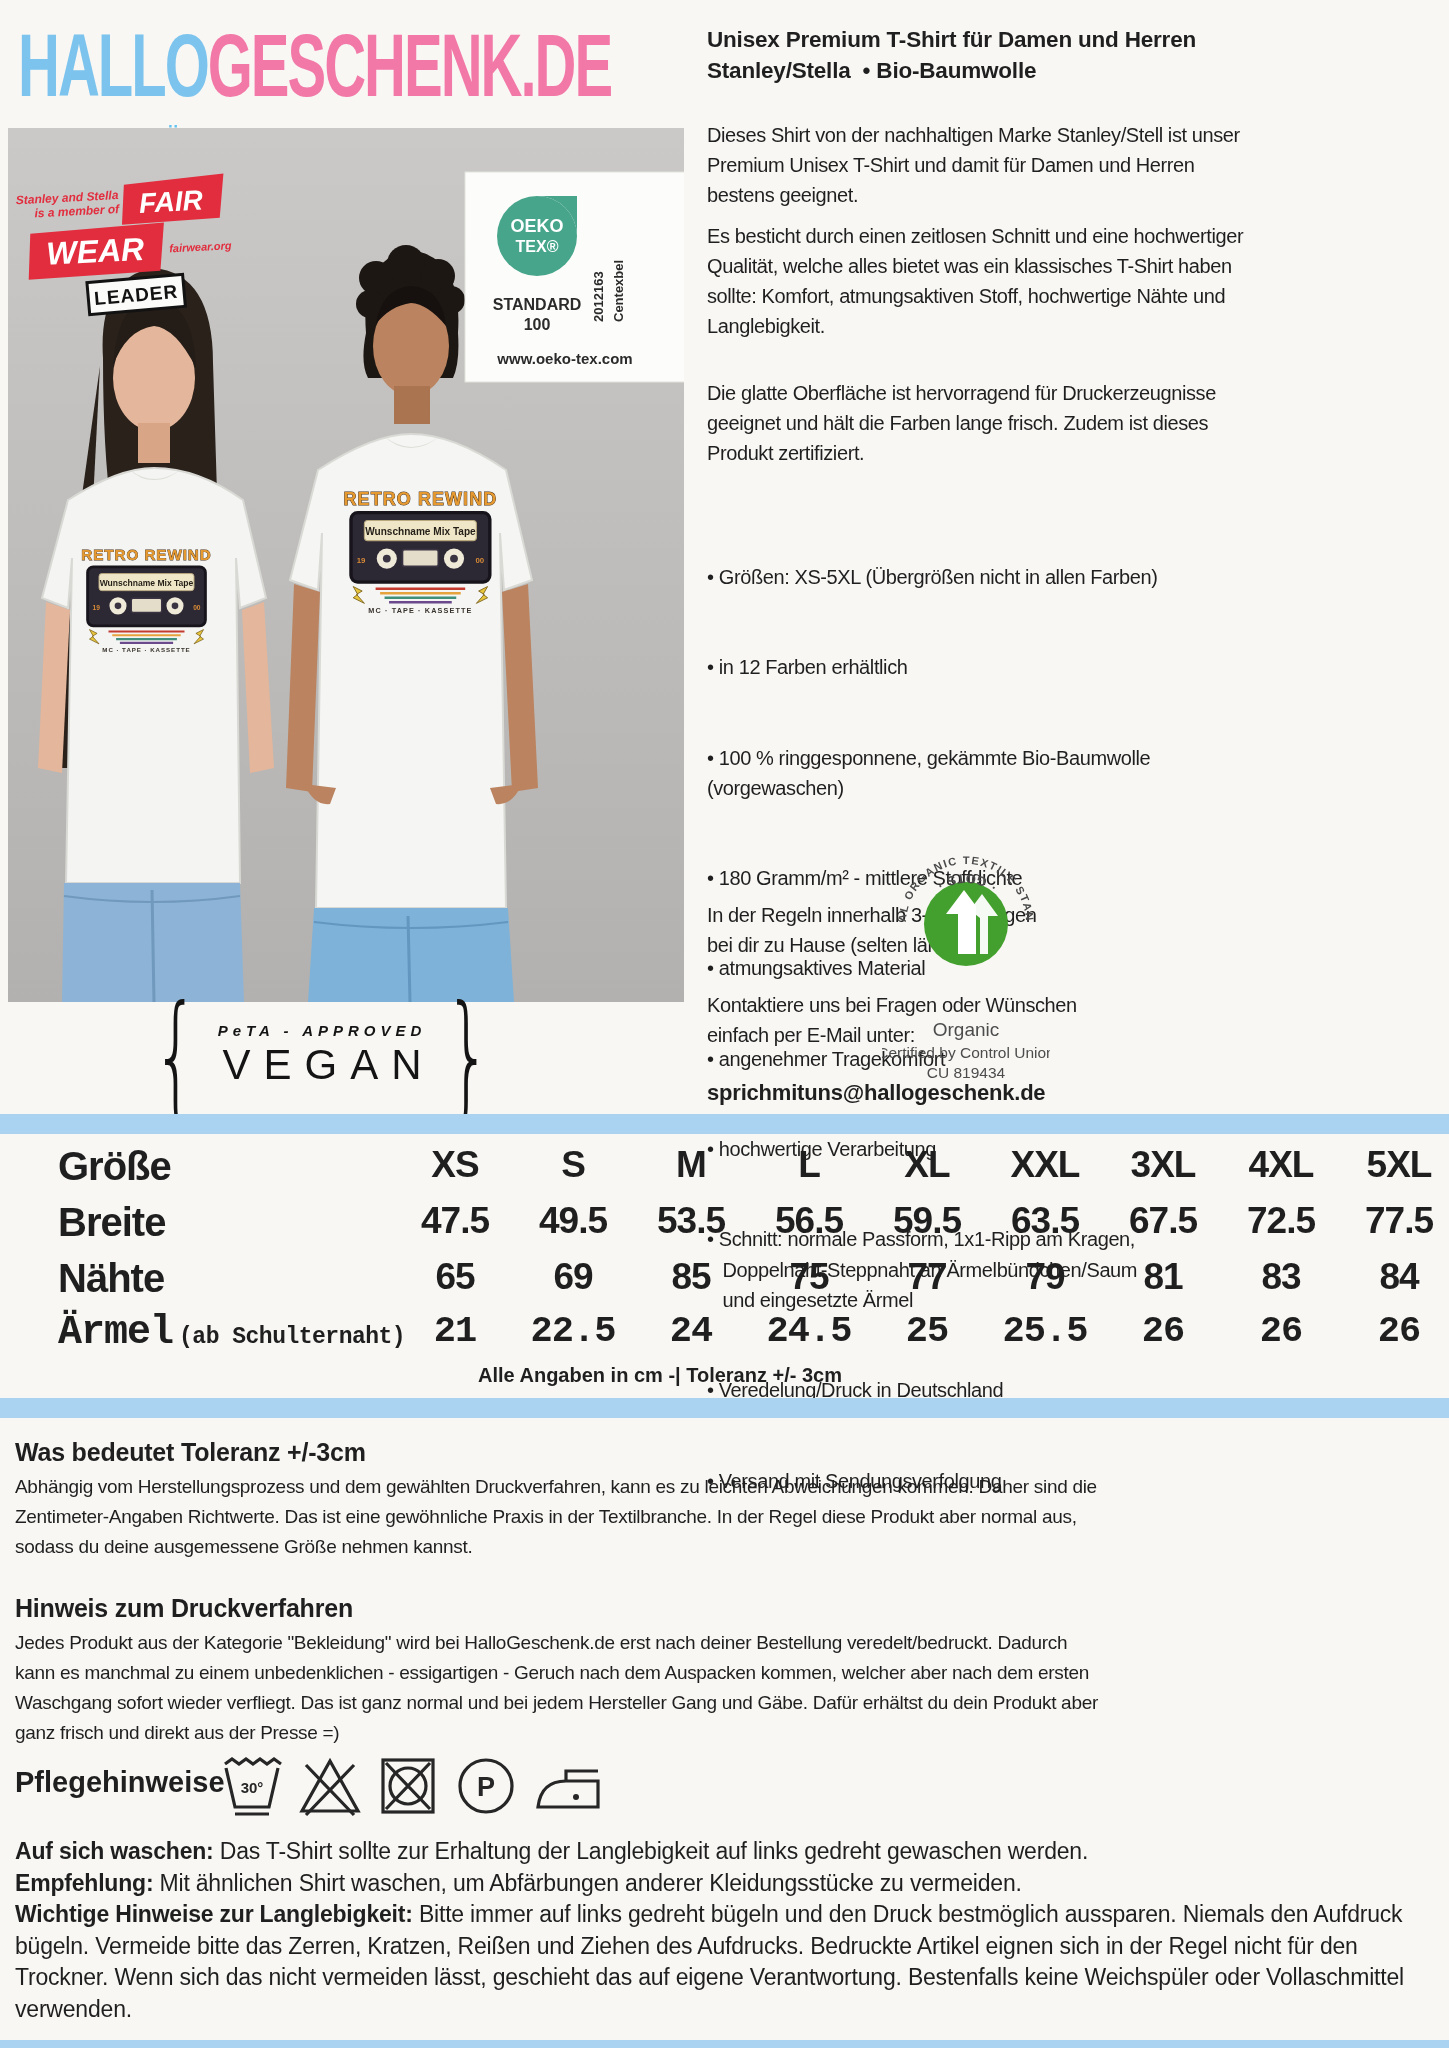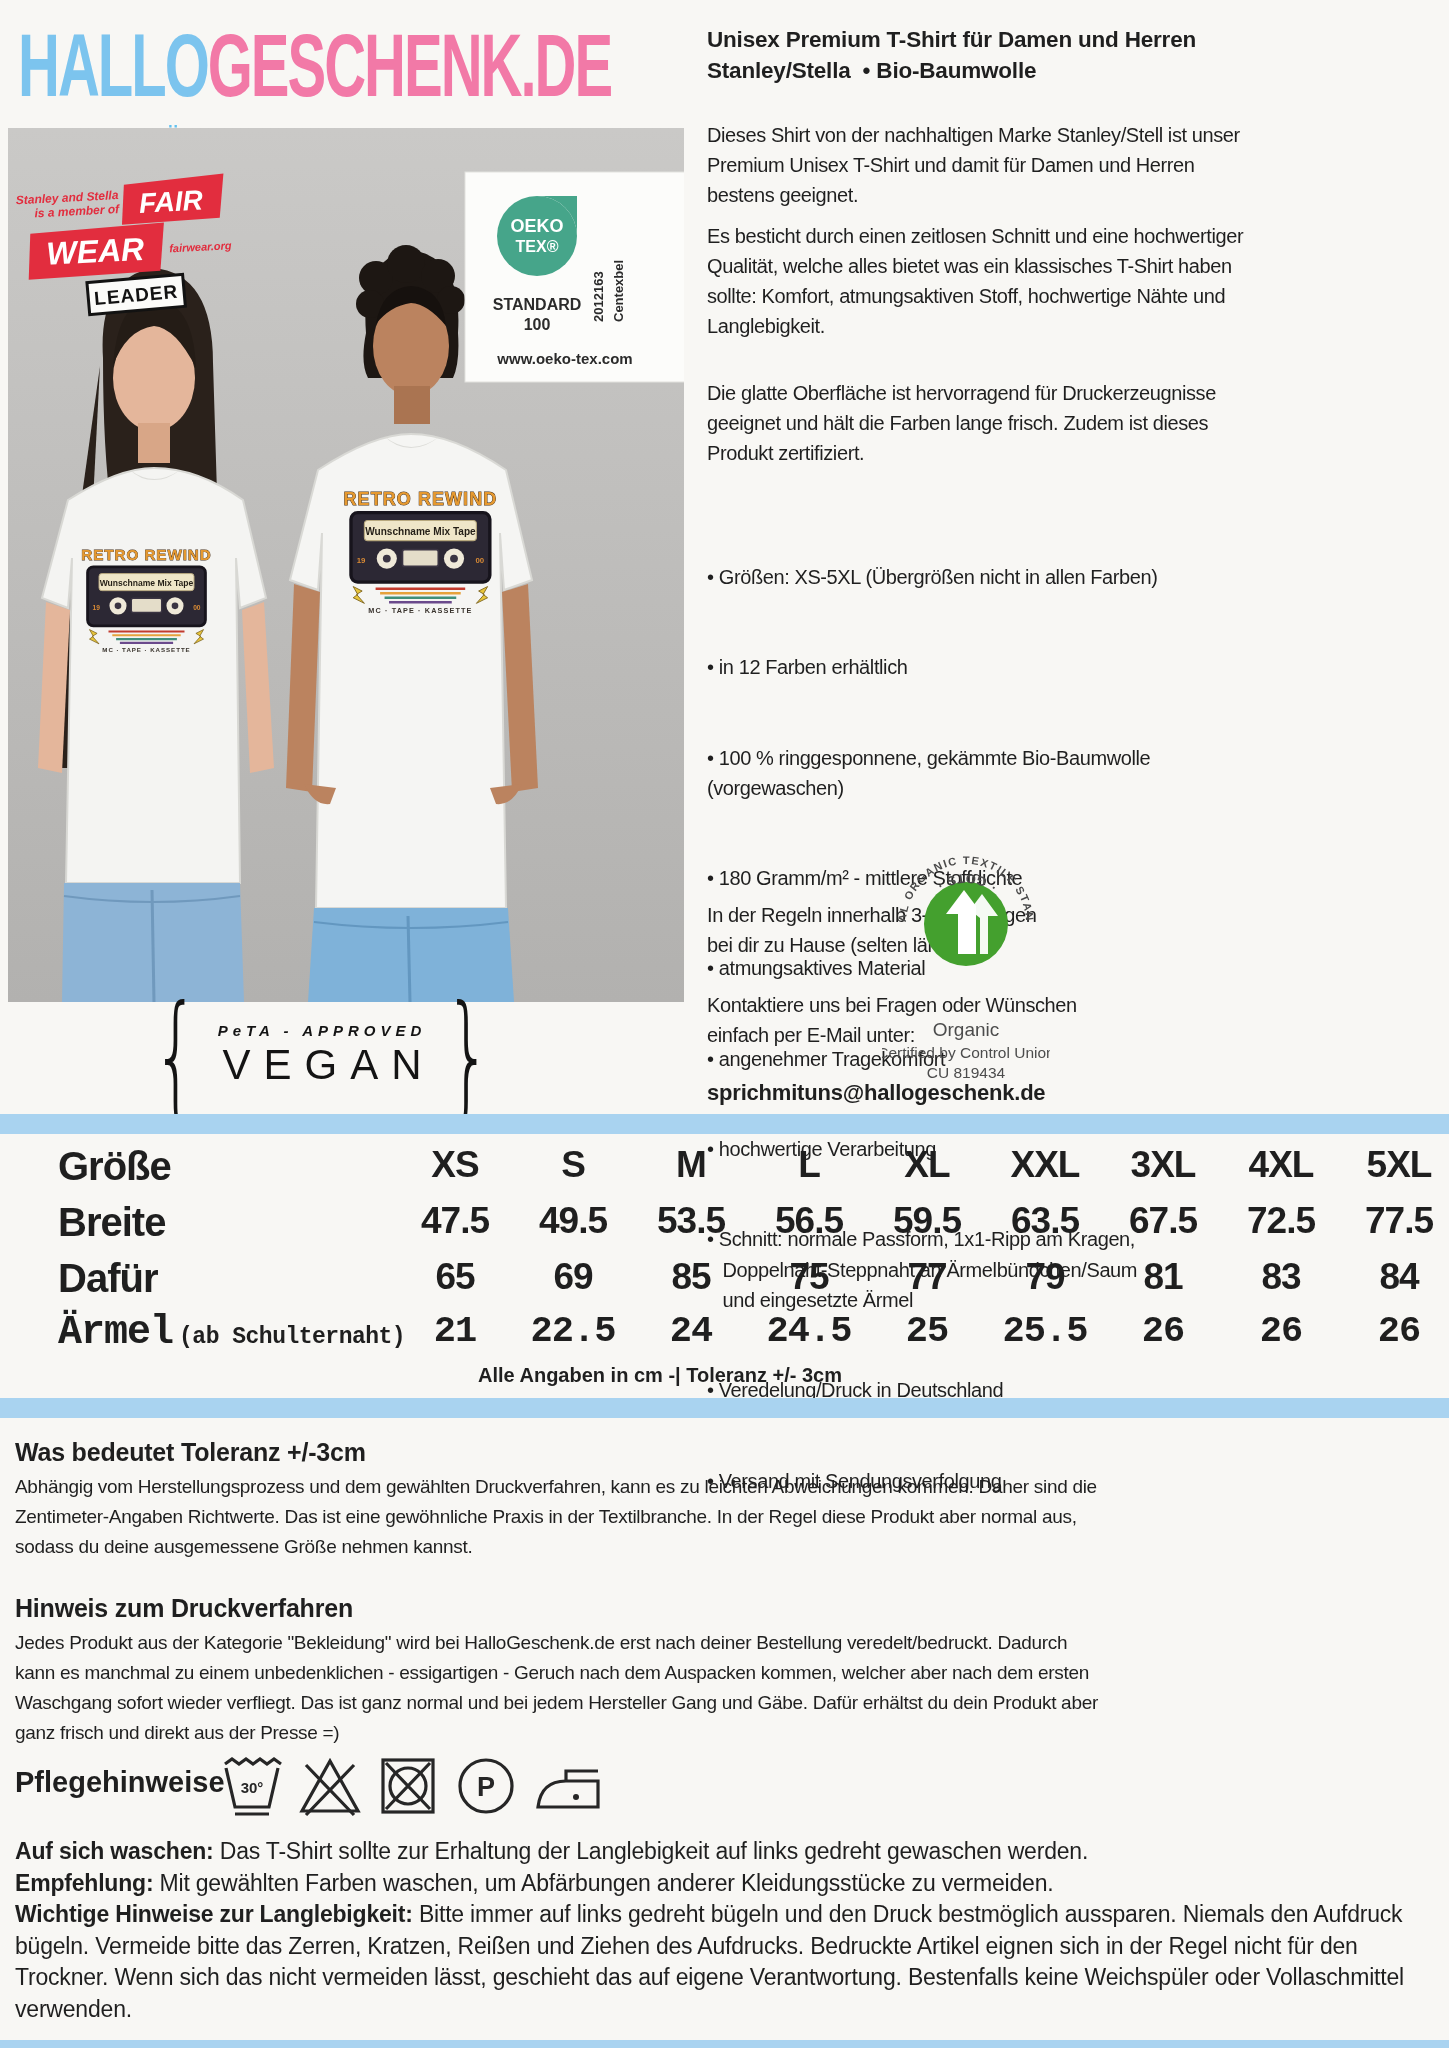--- a/index.html
+++ b/index.html
@@ -258,21 +258,21 @@
       <span class="tcell">53.5</span>
       <span class="tcell">56.5</span>
       <span class="tcell">59.5</span>
       <span class="tcell">63.5</span>
       <span class="tcell">67.5</span>
       <span class="tcell">72.5</span>
       <span class="tcell">77.5</span>
     </span>
   </div>
   <div class="abs trow trow-2">
-    <span class="tlabel">Dafür</span>
+    <span class="tlabel">Nähte</span>
     <span class="tcells">
       <span class="tcell">65</span>
       <span class="tcell">69</span>
       <span class="tcell">85</span>
       <span class="tcell">75</span>
       <span class="tcell">77</span>
       <span class="tcell">79</span>
       <span class="tcell">81</span>
       <span class="tcell">83</span>
       <span class="tcell">84</span>
@@ -330,19 +330,19 @@
     </svg>
     <svg width="74" height="70" viewBox="0 0 74 70" fill="none" stroke="#262626" stroke-width="3.2">
       <path d="M6 56 Q9 30 34 30 H66 V56 Z"></path>
       <path d="M34 30 V20 H66"></path>
       <circle cx="44" cy="46" r="3" fill="#262626" stroke="none"></circle>
     </svg>
   </div>
 
   <div class="abs care">
     <div><b>Auf sich waschen:</b><span> Das T-Shirt sollte zur Erhaltung der Langlebigkeit auf links gedreht gewaschen werden.</span></div>
-    <div><b>Empfehlung:</b><span> Mit gewählten Farben waschen, um Abfärbungen anderer Kleidungsstücke zu vermeiden.</span></div>
+    <div><b>Empfehlung:</b><span> Mit ähnlichen Shirt waschen, um Abfärbungen anderer Kleidungsstücke zu vermeiden.</span></div>
     <div><b>Wichtige Hinweise zur Langlebigkeit:</b><span> Bitte immer auf links gedreht bügeln und den Druck bestmöglich aussparen. Niemals den Aufdruck bügeln. Vermeide bitte das Zerren, Kratzen, Reißen und Ziehen des Aufdrucks. Bedruckte Artikel eignen sich in der Regel nicht für den Trockner. Wenn sich das nicht vermeiden lässt, geschieht das auf eigene Verantwortung. Bestenfalls keine Weichspüler oder Vollaschmittel verwenden.</span></div>
   </div>
 
   <div class="abs bar bar3"></div>
 
 </div>
 
 </body></html>

